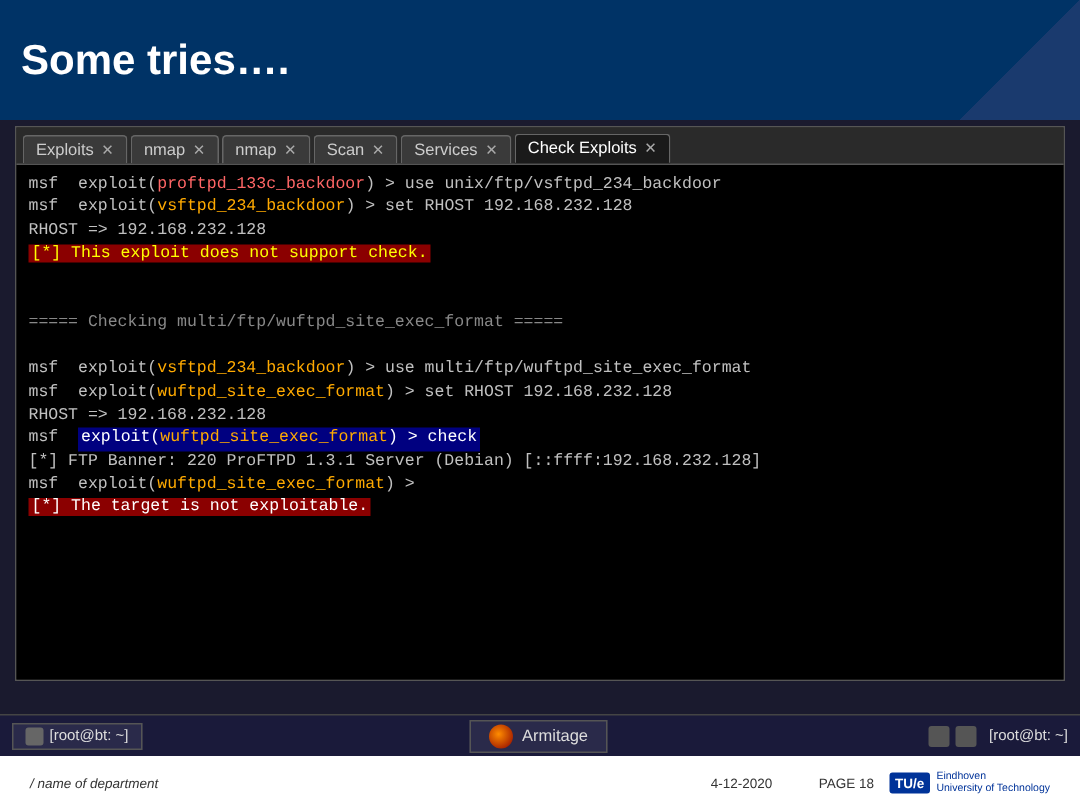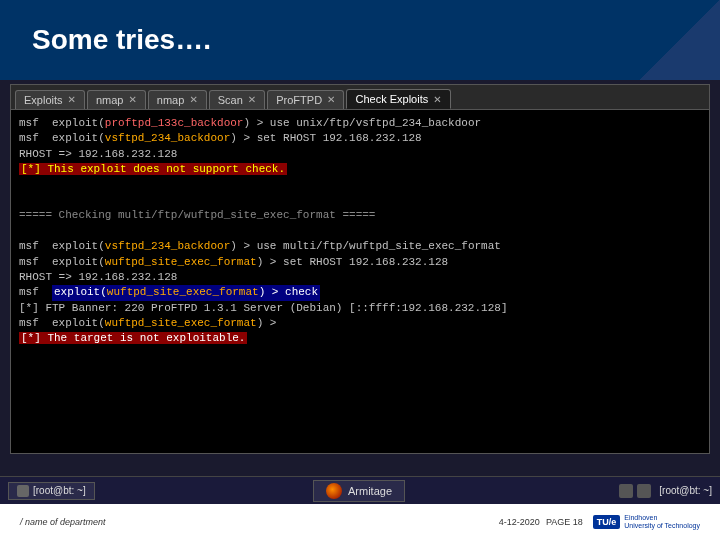--- a/index.html
+++ b/index.html
@@ -12,21 +12,21 @@
       position: relative;
     }
 
     
     .header {
       background: #003366;
       width: 100%;
       height: 80px;
       display: flex;
       align-items: center;
-      padding: 0 32px;
+      padding: 0 14px;
       position: relative;
     }
     .header-title {
       color: white;
       font-size: 28px;
       font-weight: bold;
     }
     
     .header::after {
       content: '';
@@ -200,21 +200,21 @@
     }
     .footer-dept {
       color: #333;
       font-size: 9px;
       font-style: italic;
       flex: 1;
     }
     .footer-date {
       color: #333;
       font-size: 9px;
-      margin-right: 6px;
+      margin-right: 31px;
     }
     .footer-page {
       color: #333;
       font-size: 9px;
     }
     .footer-logo {
       display: flex;
       align-items: center;
       gap: 4px;
     }
@@ -252,21 +252,21 @@
     </div>
     <div class="tab">
       <span>nmap</span>
       <span class="tab-close">✕</span>
     </div>
     <div class="tab">
       <span>Scan</span>
       <span class="tab-close">✕</span>
     </div>
     <div class="tab">
-      <span>ProFTPD</span>
+      <span>Services</span>
       <span class="tab-close">✕</span>
     </div>
     <div class="tab active">
       <span>Check Exploits</span>
       <span class="tab-close">✕</span>
     </div>
   </div>
 
   <div class="terminal-body">
     <span class="line"><span class="msf-prompt">msf</span>  exploit(<span class="fn-name">proftpd_133c_backdoor</span>) &gt; use unix/ftp/vsftpd_234_backdoor</span>

